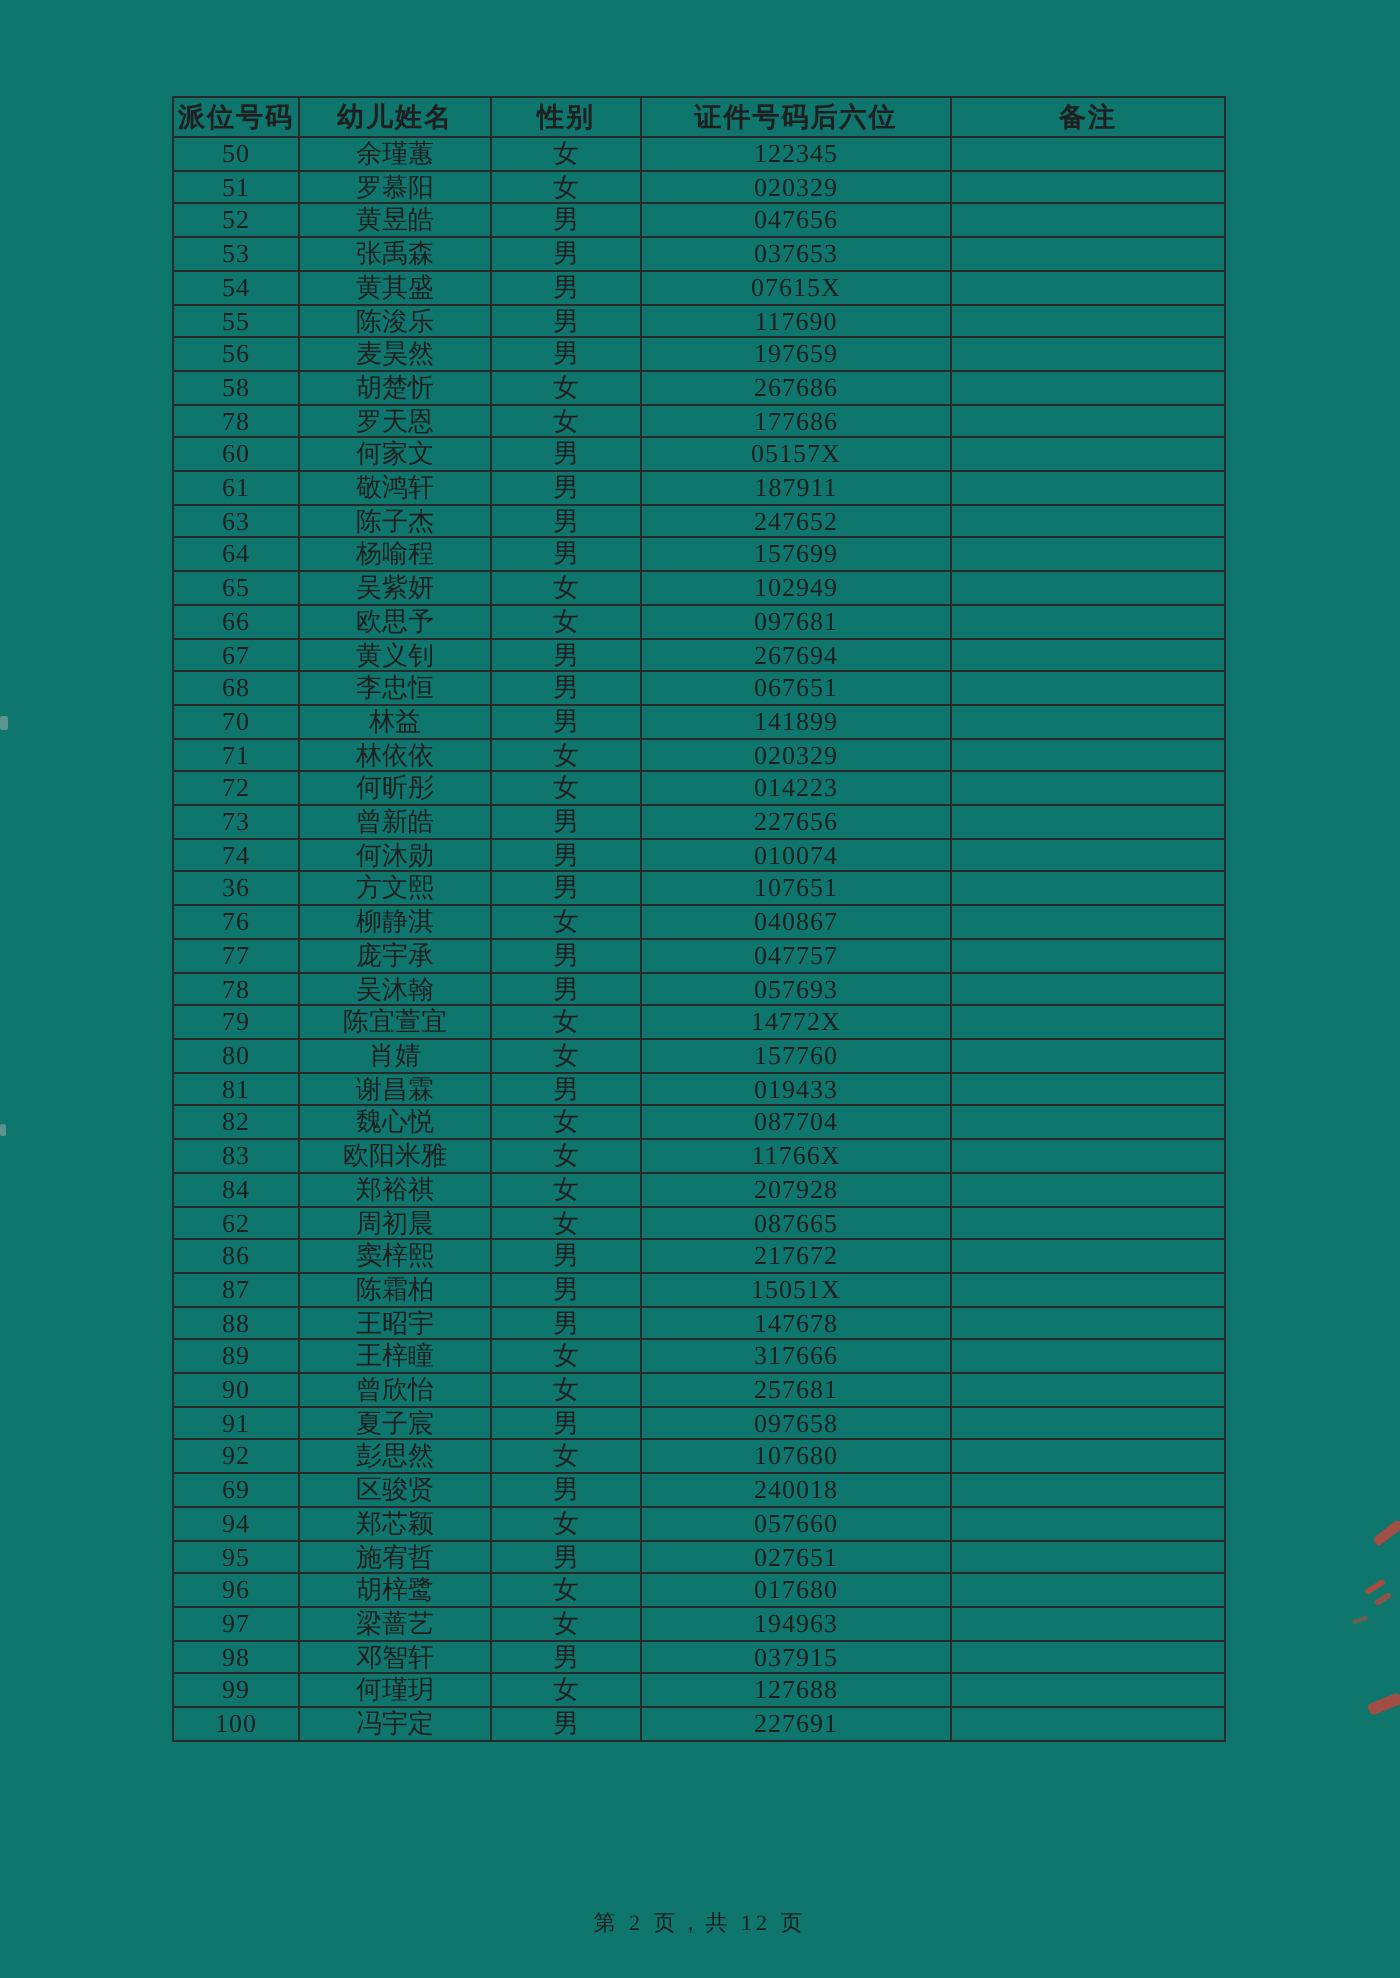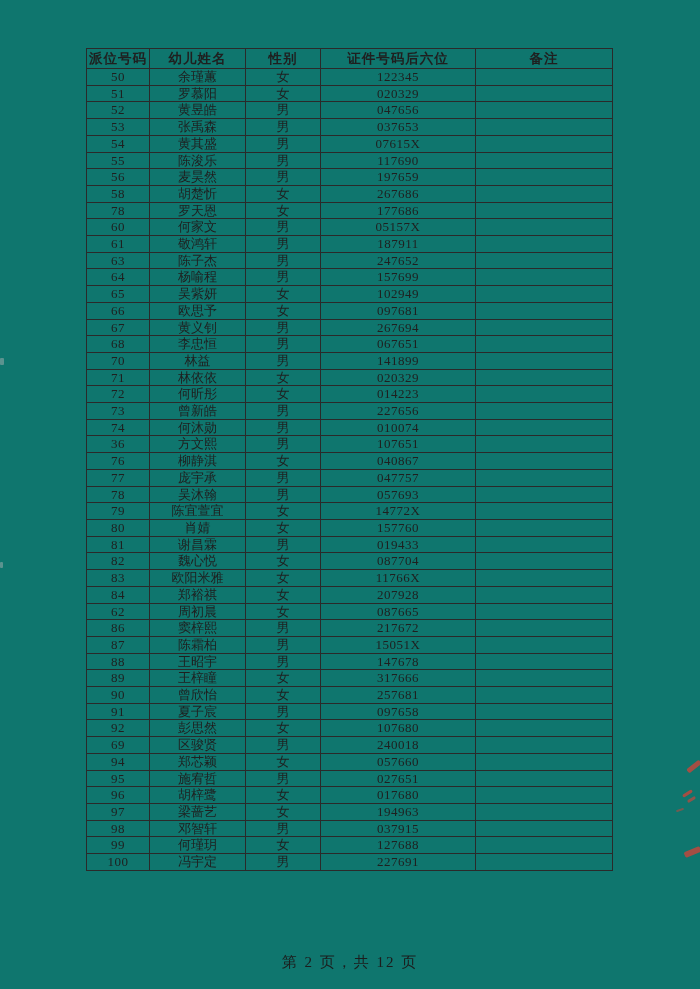--- a/index.html
+++ b/index.html
@@ -50,21 +50,21 @@
   col.c2{width:96px;}
   col.c3{width:75px;}
   col.c4{width:155px;}
   col.c5{width:137px;}
   td.num{letter-spacing:0.5px;}
   .page-footer{
     position:absolute;
     left:0;top:952px;width:700px;height:20px;
     line-height:20px;
     text-align:center;
-    font-size:15px;
+    font-size:11px;
     letter-spacing:2px;
     color:#1c1c1c;
   }
   
   .stamp-frag{
     position:absolute;
     background:var(--stamp);
     opacity:0.82;
     border-radius:2px;
   }

